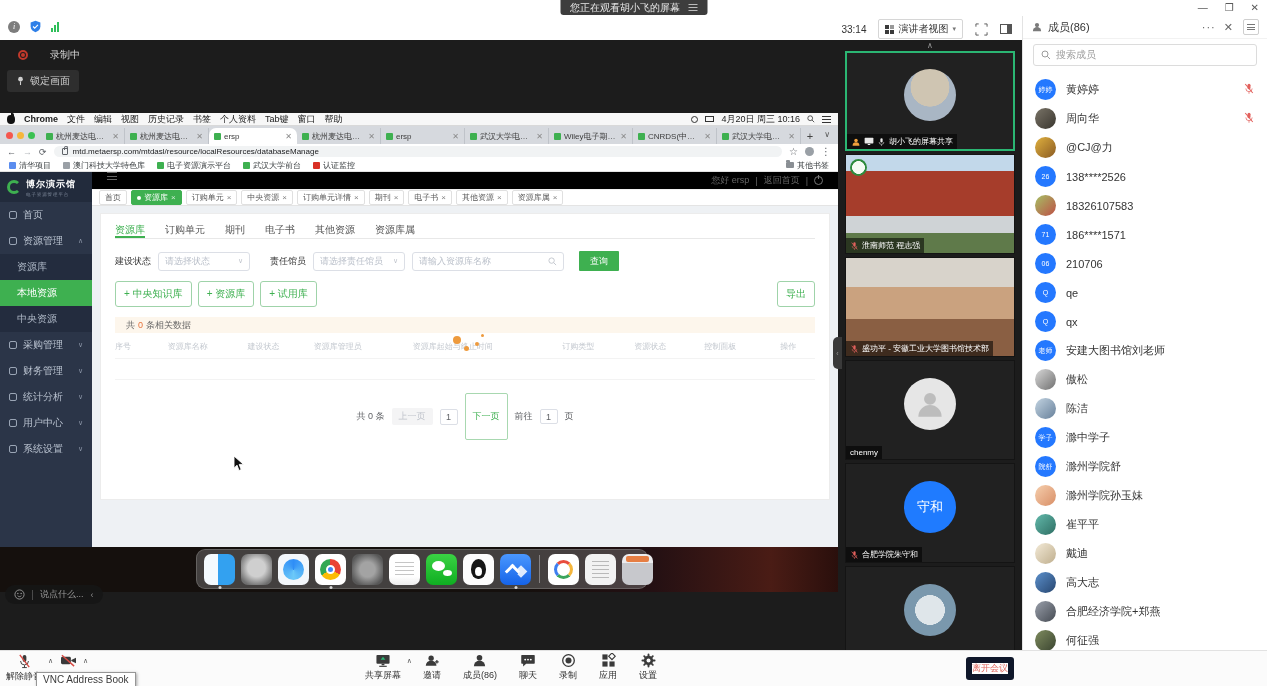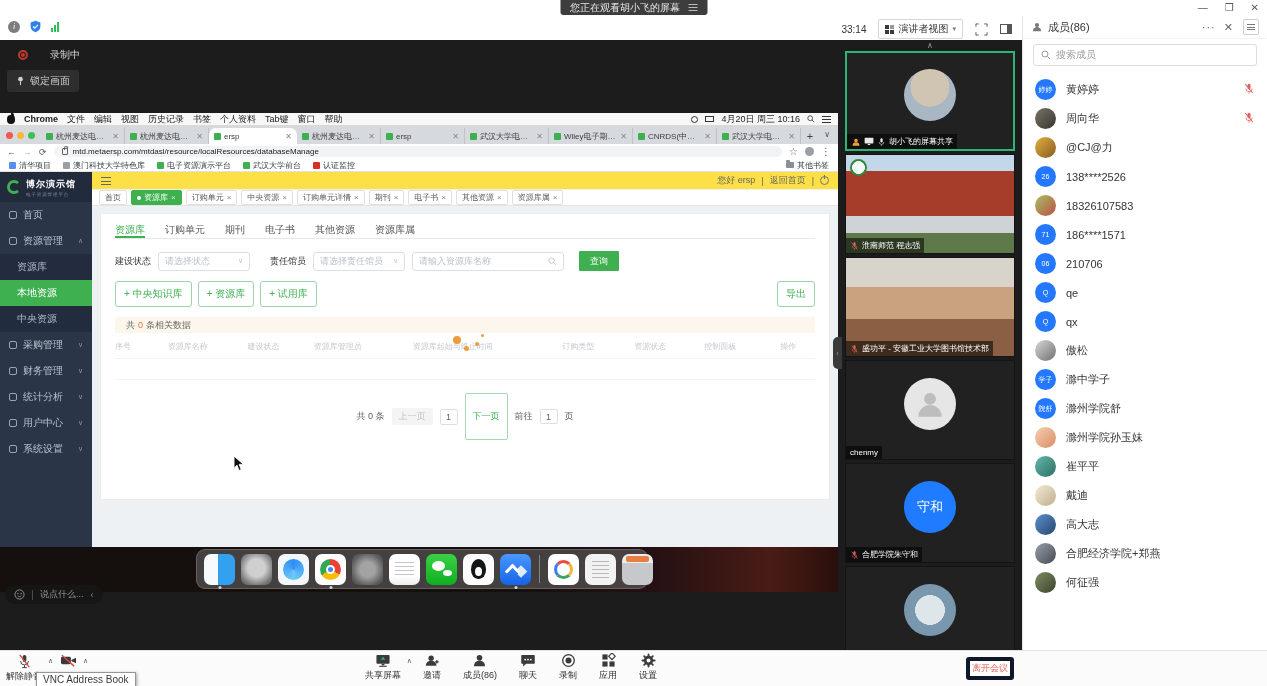--- a/index.html
+++ b/index.html
@@ -82,21 +82,21 @@
   .logomark{width:14px;height:14px;border:3px solid #3eb050;border-radius:50%;border-right-color:transparent;flex:none}
   .logotxt .lt1{color:#fff;font-size:9px;font-weight:bold;letter-spacing:1px}
   .logotxt .lt2{color:#7f8a9c;font-size:5px;letter-spacing:1px;transform:scale(.9);transform-origin:left}
   .snav-item{height:26px;display:flex;align-items:center;gap:6px;padding:0 9px}
   .snav-item .sic{width:8px;height:8px;border:1px solid #9aa5b5;border-radius:2px;flex:none}
   .snav-item .scaret{margin-left:auto;font-size:7px;color:#8a94a6}
   .subwrap{background:#232c3e}
   .ssub{height:26px;display:flex;align-items:center;padding-left:17px;color:#aeb8c6}
   .ssub[data-active="true"]{background:#3eb050;color:#fff}
   .main-area{flex:1;display:flex;flex-direction:column;min-width:0}
-  .apph{height:17px;background:#fde047;display:flex;align-items:center;padding:0 9px;font-size:9px;color:#555}
+  .apph{height:17px;background:#000000;display:flex;padding:0 15px;font-size:9px;color:#555}
   .apph .hbars2{width:10px;height:8px;border-top:1px solid #666;border-bottom:1px solid #666;position:relative}
   .apph .hbars2::after{content:"";position:absolute;left:0;right:0;top:3px;border-top:1px solid #666}
   .apph-right{margin-left:auto;display:flex;align-items:center;gap:6px;color:#666}
   .pwr{width:9px;height:9px;border:1px solid #777;border-radius:50%;position:relative}
   .pwr::after{content:"";position:absolute;left:3px;top:-2px;width:1px;height:4px;background:#777}
   .crumbs{height:17px;background:#fff;border-top:1px solid #f0f0f0;border-bottom:1px solid #e4e4e4;display:flex;align-items:center;gap:4px;padding:0 7px;font-size:8px;overflow:hidden}
   .crumb{border:1px solid #e0e0e0;border-radius:2px;padding:1px 5px;background:#fff;color:#595959;display:flex;align-items:center;gap:3px;white-space:nowrap}
   .crumb[data-active="true"]{background:#3eb050;border-color:#3eb050;color:#fff}
   .cdot{display:none;width:4px;height:4px;border-radius:50%;background:#fff}
   .crumb[data-active="true"] .cdot{display:inline-block}
@@ -209,21 +209,21 @@
   .m-name{margin-left:10px;font-size:11px;color:#333;flex:1;white-space:nowrap;overflow:hidden;text-overflow:ellipsis}
   .m-mic{display:none;flex:none}
   .member[data-muted="true"] .m-mic{display:block}
 
   
   .toolbar{position:absolute;left:0;top:650px;right:0;height:36px;background:#fbfbfb;border-top:1px solid #e2e2e2;z-index:25}
   .tb-left{position:absolute;left:6px;top:2px;display:flex;gap:18px}
   .titem{display:flex;flex-direction:column;align-items:center;gap:1px;color:#333;font-size:9px;position:relative}
   .titem .up{position:absolute;right:-11px;top:4px;font-size:7px;color:#555}
   .tb-center{position:absolute;left:0;top:2px;width:1022px;display:flex;justify-content:center;gap:22px}
-  .leave-btn{position:absolute;left:966px;top:6px;width:48px;height:23px;background:#fff;border:4px solid #0f172a;color:#e0675f;border-radius:3px;font-size:9px;display:flex;align-items:center;justify-content:center}
+  .leave-btn{position:absolute;left:966px;top:6px;width:48px;height:23px;background:#fff;border:6px solid #0f172a;color:#e0675f;border-radius:3px;font-size:9px;display:flex;align-items:center;justify-content:center}
   .vnc-tip{position:absolute;left:36px;top:21px;background:#fff;border:1px solid #969696;box-shadow:1px 1px 3px rgba(0,0,0,.35);padding:1px 6px;font-size:10px;color:#3a3a3a;white-space:nowrap;z-index:30}
 </style>
 </head>
 <body>
 
 <div class="app">
 
   <div class="titlebar">
     <div class="watch-pill">
       <span>您正在观看胡小飞的屏幕</span>
@@ -915,29 +915,43 @@
         </div>
 
         <div class="member" data-muted="false">
           <span class="m-ava" style="background: rgb(36, 120, 255);">
             <i>Q</i>
           </span>
           <span class="m-name">qx</span>
 
         </div>
 
+        <div class="member" data-muted="false">
+          <span class="m-ava" style="background: rgb(36, 120, 255);">
+            <i>老师</i>
+          </span>
+          <span class="m-name">安建大图书馆刘老师</span>
+
+        </div>
 
         <div class="member" data-muted="false">
           <span class="m-ava" style="background: linear-gradient(135deg, rgb(217, 217, 217), rgb(111, 111, 111));">
             <i></i>
           </span>
           <span class="m-name">傲松</span>
 
         </div>
 
+        <div class="member" data-muted="false">
+          <span class="m-ava" style="background: linear-gradient(135deg, rgb(195, 212, 226), rgb(103, 128, 154));">
+            <i></i>
+          </span>
+          <span class="m-name">陈洁</span>
+
+        </div>
 
         <div class="member" data-muted="false">
           <span class="m-ava" style="background: rgb(36, 120, 255);">
             <i>学子</i>
           </span>
           <span class="m-name">滁中学子</span>
 
         </div>
 
         <div class="member" data-muted="false">

